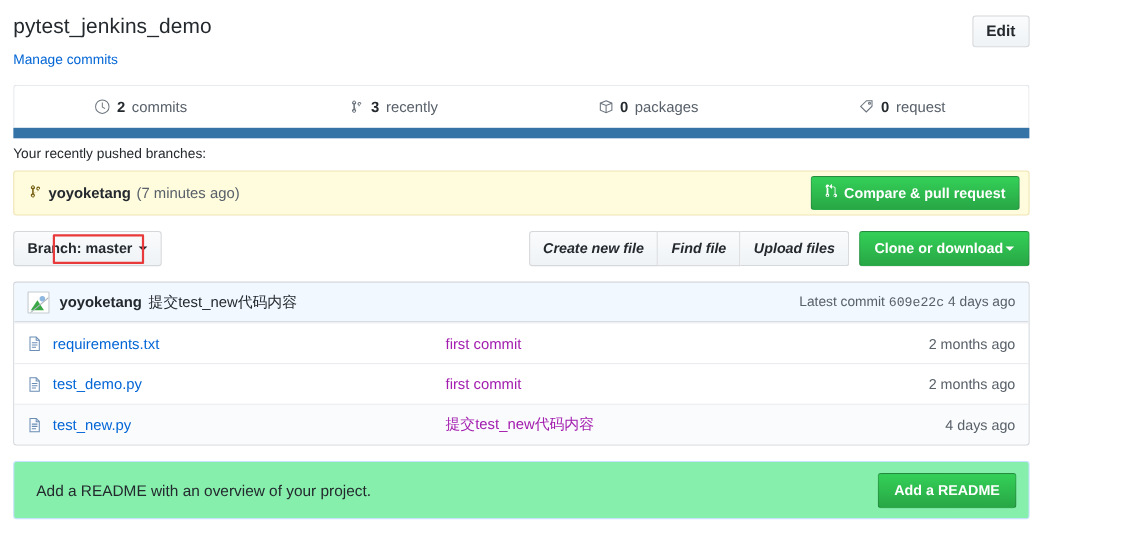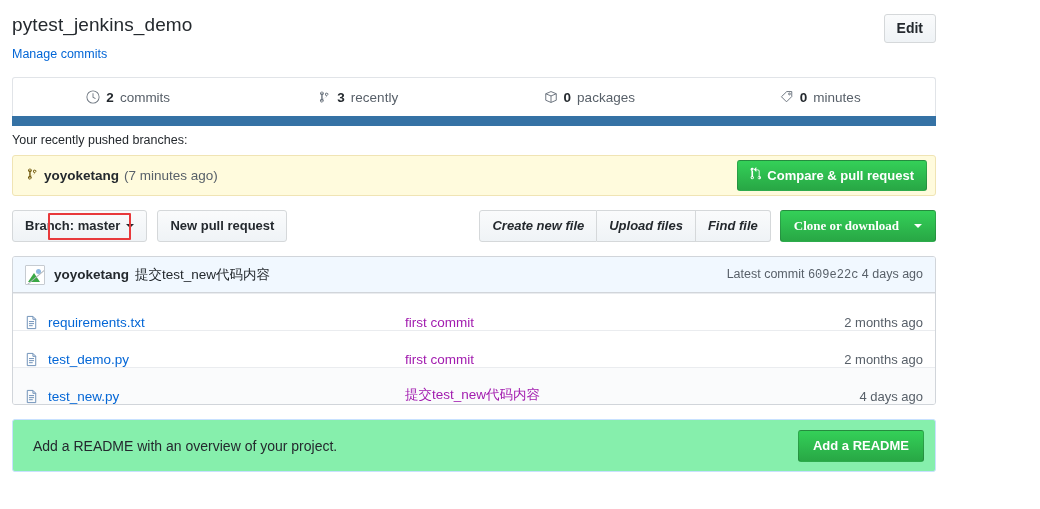--- a/index.html
+++ b/index.html
@@ -85,25 +85,24 @@
            border-right: 4px solid transparent; border-top: 4px solid #24292e;
            display: inline-block; }
   .caret.light { border-top-color: #fff; }
   .newpr-btn { margin-left: 10px; }
   .right-group { margin-left: auto; display: flex; align-items: center; }
   .seg-group { display: flex; font-style: italic; }
   .seg-group .btn { border-radius: 0; border-left-width: 0; }
   .seg-group .btn:first-child { border-radius: 3px 0 0 3px; border-left-width: 1px; }
   .seg-group .btn:last-child { border-radius: 0 3px 3px 0; }
   .clone-btn {
-    margin-left: 9px; gap: 15px;
+    margin-left: 9px; gap: 2px;
     background: linear-gradient(#34d058, #28a745);
     border: 1px solid rgba(27,31,35,.2); color: #fff; font-weight: bold;
     padding: 6px 13px;
-    font-family: Liberation Serif, serif;
   }
   .hl-box {
     position: absolute; left: 36px; top: 3px; width: 83px; height: 27px;
     border: 2px solid #e8393b; border-radius: 1px; pointer-events: none;
   }
 
   
   .filebox {
     margin-top: 14px; border: 1px solid #d1d5da; border-radius: 3px; overflow: hidden;
   }
@@ -123,21 +122,21 @@
   .avatar .sun { position: absolute; right: 3px; top: 3px; width: 5px; height: 5px;
     border-radius: 50%; background: #8fb8e0; }
   .avatar .slash { position: absolute; left: -2px; top: 10px; width: 26px; height: 1px;
     background: #b0b6bd; transform: rotate(-40deg); }
   .commit-author { font-weight: bold; color: #24292e; cursor: pointer; }
   .commit-msg { margin-left: 6px; color: #24292e; cursor: pointer; }
   .commit-meta { margin-left: auto; color: #586069; font-size: 12.5px; }
   .commit-meta .sha { color: #586069; font-family: "Liberation Mono", monospace; font-size: 12px; }
 
   .frow {
-    display: flex; align-items: flex-end; height: 37px; padding: 0 12px;
+    display: flex; align-items: center; height: 37px; padding: 0 12px;
     border-top: 1px solid #eaecef; font-size: 13.5px; background: #fff;
   }
   .frow:first-of-type { border-top: none; }
   .frow.alt { background: #fafbfc; }
   .fname-cell { display: flex; align-items: center; width: 380px; }
   .file-icon { margin-right: 10px; display: inline-flex; color: #6a8db5; flex: none; }
   .fname { color: #0366d6; cursor: pointer; }
   .fmsg { flex: 1; color: #a21caf; cursor: pointer; }
   .ftime { color: #586069; font-size: 13px; text-align: right; white-space: nowrap; }
 
@@ -201,21 +200,21 @@
       </div>
 
       <div class="stat">
         <span class="ic">
           <svg width="15" height="14" viewBox="0 0 16 16" fill="none" stroke="currentColor" stroke-width="1.1">
             <path d="M8.3 1.8H14v5.7L8 13.5 2.2 7.7 8.3 1.8z"></path>
             <circle cx="11.4" cy="4.5" r="1.05"></circle>
           </svg>
         </span>
         <span class="num">0</span>
-        <span>minutes</span>
+        <span>request</span>
       </div>
 
     </div>
     <div class="lang-bar">
       <div class="lang-seg" id="lang-seg-0" style="width: 100%; background: rgb(53, 114, 165);"></div>
     </div>
   </div>
 
   <div class="pushed-label">Your recently pushed branches:</div>
   <div class="pushed-box">
@@ -236,27 +235,26 @@
       </span>
       <span>Compare &amp; pull request</span>
     </div>
   </div>
 
   <div class="toolbar">
     <div class="btn branch-btn">
       <span>Branch: master</span>
       <span class="caret"></span>
     </div>
-    <div class="btn newpr-btn">New pull request</div>
 
     <div class="right-group">
       <div class="seg-group">
         <div class="btn">Create new file</div>
+        <div class="btn">Find file</div>
         <div class="btn">Upload files</div>
-        <div class="btn">Find file</div>
       </div>
       <div class="btn clone-btn">
         <span>Clone or download</span>
         <span class="caret light"></span>
       </div>
     </div>
 
     <div class="hl-box" id="highlight-box" style="border-color: rgb(232, 57, 59);"></div>
   </div>
 

